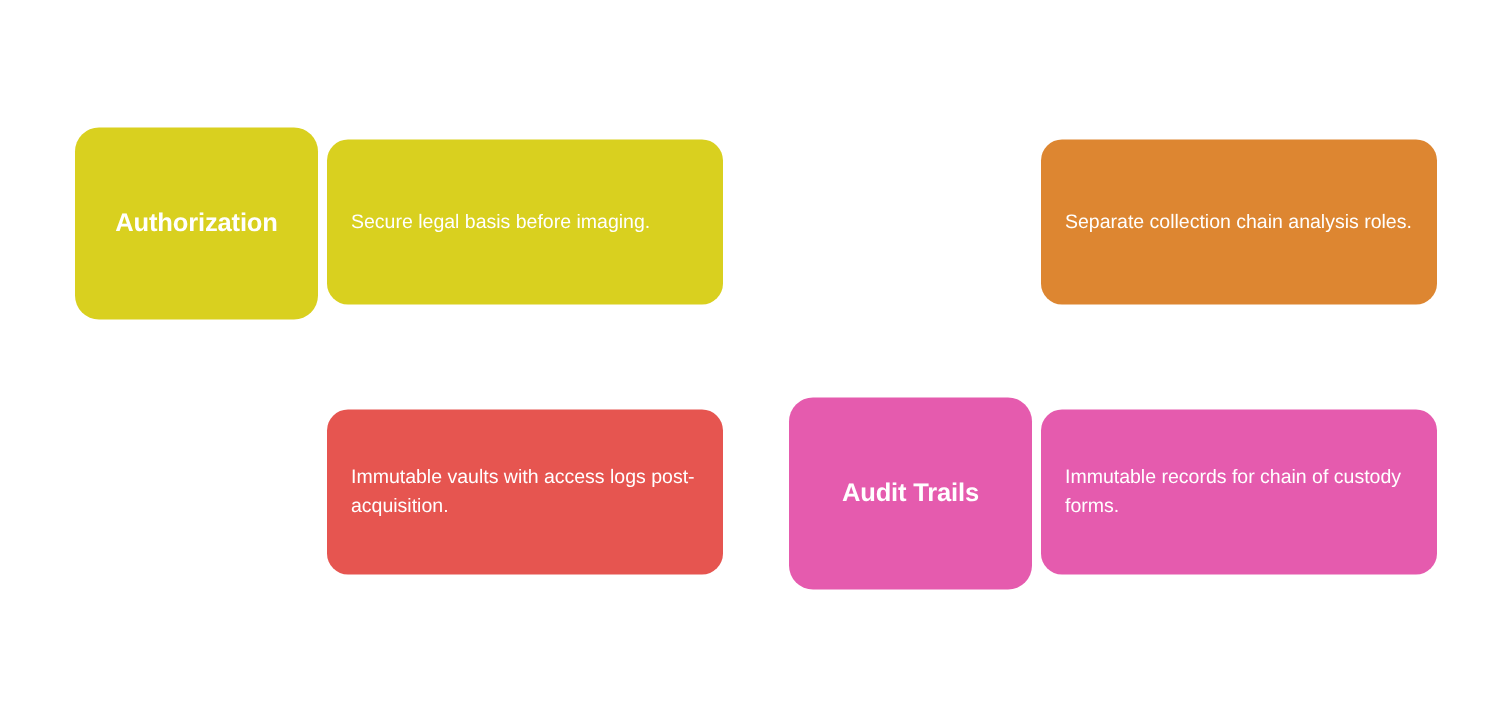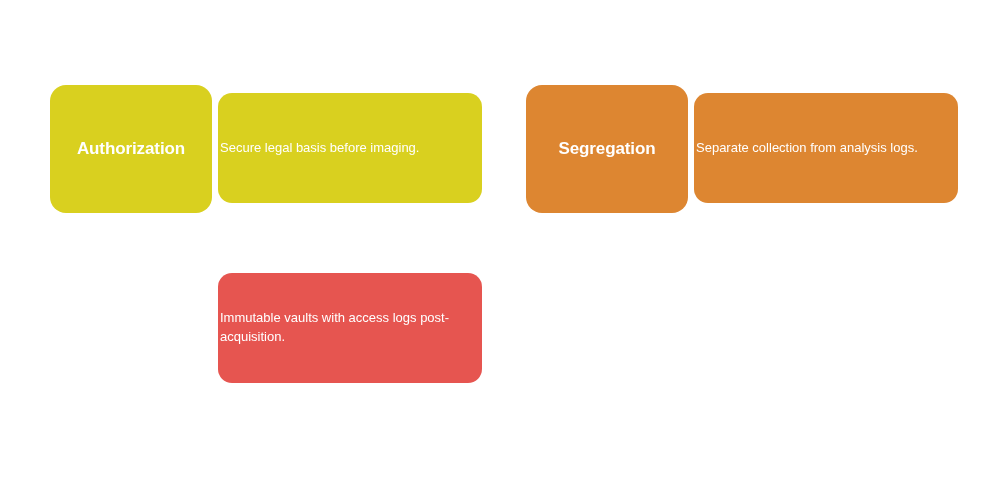--- a/index.html
+++ b/index.html
@@ -66,21 +66,21 @@
   .card-desc-panel {
     position: absolute;
     left: 168px;
     top: 8px;
     width: 264px;
     height: 110px;
     border-radius: 14px;
     display: flex;
     align-items: center;
     box-sizing: border-box;
-    padding: 0 14px 0 2px;
+    padding: 0 14px 0 16px;
     z-index: 1;
   }
 
   .card-desc {
     color: #ffffff;
     font-size: 13px;
     font-weight: normal;
     line-height: 1.45;
   }
 
@@ -107,29 +107,34 @@
     <div class="card card-authorization">
       <div class="card-title-block">
         <span class="card-title">Authorization</span>
       </div>
       <div class="card-desc-panel">
         <span class="card-desc">Secure legal basis before imaging.</span>
       </div>
     </div>
 
     <div class="card card-segregation">
-      <div class="card-title-block">
-        <span class="card-title">Segregation</span>
-      </div>
       <div class="card-desc-panel">
-        <span class="card-desc">Separate collection from analysis logs.</span>
+        <span class="card-desc">Separate collection chain analysis roles.</span>
       </div>
     </div>
 
     <div class="card card-secure-storage">
       <div class="card-desc-panel">
         <span class="card-desc">Immutable vaults with access logs post-acquisition.</span>
       </div>
     </div>
 
+    <div class="card card-audit-trails">
+      <div class="card-title-block">
+        <span class="card-title">Audit Trails</span>
+      </div>
+      <div class="card-desc-panel">
+        <span class="card-desc">Immutable records for chain of custody forms.</span>
+      </div>
+    </div>
 
   </div>
 </div>
 
 </body></html>

